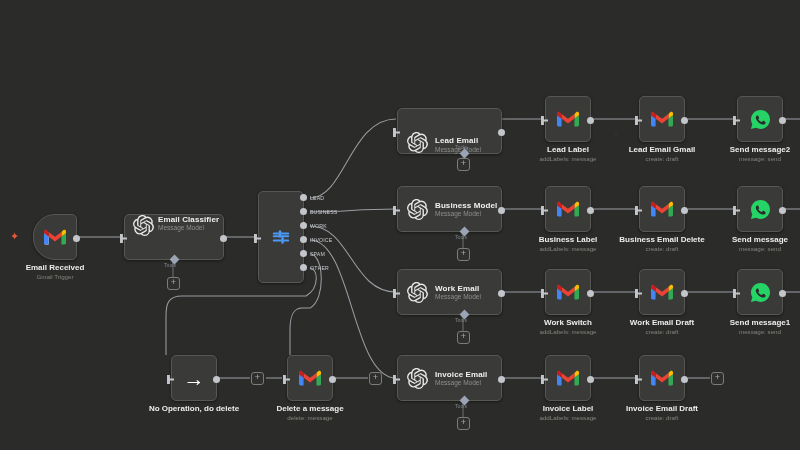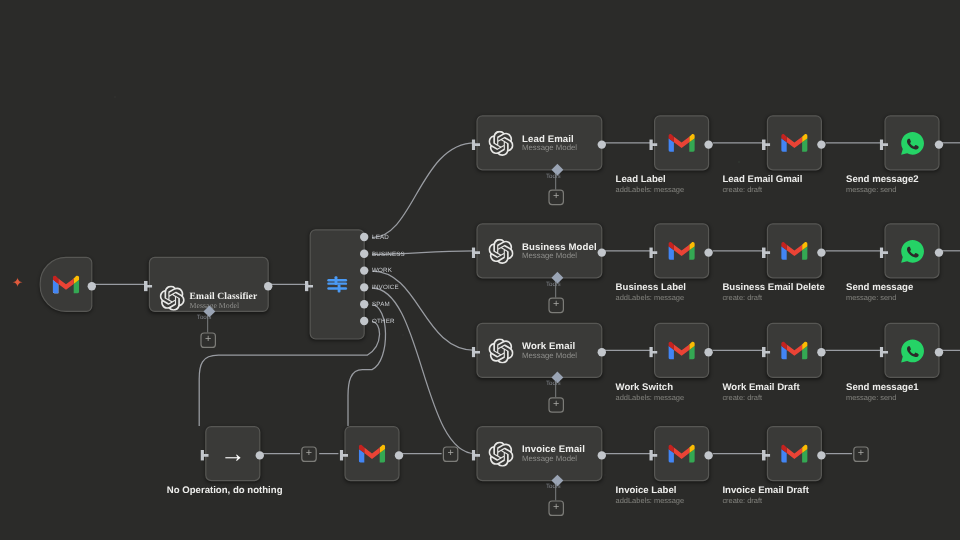--- a/index.html
+++ b/index.html
@@ -43,31 +43,30 @@
     width:44px; height:46px;
     border-radius:22px 5px 5px 22px;
     display:flex; align-items:center; justify-content:center;
   }
   .node.switchnode {
     width:46px; height:92px;
     display:flex; align-items:center; justify-content:center;
   }
   .node.classifier {
     width:100px; height:46px;
-    display:flex; align-items:flex-end; gap:4px; padding-left:8px;
+    display:flex; align-items:flex-start; gap:4px; padding-left:8px;
     background:#3a3a38;
-    font-family:Liberation Serif, serif;
   }
 
   .ntitle { font-size:8px; font-weight:bold; color:#f0f0ee; line-height:1.15; letter-spacing:.1px; white-space:nowrap; }
   .nsub   { font-size:6.5px; color:#8e8e8b; line-height:1.15; white-space:nowrap; }
   .ntxt   { display:flex; flex-direction:column; justify-content:center; }
 
   
-  .caption { position:absolute; pointer-events:none; }
+  .caption { position:absolute; text-align:center; pointer-events:none; }
   .cap-t { font-size:8px; font-weight:bold; color:#ededeb; white-space:nowrap; line-height:1.25; }
   .cap-s { font-size:6.2px; color:#84847f; white-space:nowrap; line-height:1.3; }
 
   
   .port { position:absolute; width:7px; height:7px; border-radius:50%; background:#c2c6cb; }
   .inport {
     position:absolute; width:7px; height:9px; background:#c2c6cb;
     clip-path:polygon(0 0,0 100%,42% 100%,42% 62%,100% 62%,100% 38%,42% 38%,42% 0);
   }
   .outlabel { position:absolute; font-size:5.2px; color:#c9ccd0; white-space:nowrap; letter-spacing:.15px; }
@@ -155,20 +154,24 @@
       <svg viewBox="0 0 48 36" width="22" height="17">
         <path fill="#fff" d="M3 33h7V16L0 8.5V30a3 3 0 0 0 3 3z"></path>
         <path fill="#4285F4" d="M3 33h7V16L0 8.5V30a3 3 0 0 0 3 3z"></path>
         <path fill="#34A853" d="M38 33h7a3 3 0 0 0 3-3V8.5L38 16v17z"></path>
         <path fill="#FBBC04" d="M38 6v10l10-7.5V4.5C48 1.6 44.7 0 42.4 1.7L38 6z"></path>
         <path fill="#EA4335" d="M10 16V6l14 10.5L38 6v10L24 26.5 10 16z"></path>
         <path fill="#C5221F" d="M0 4.5v4L10 16V6L5.6 1.7C3.3 0 0 1.6 0 4.5z"></path>
       </svg>
     </div>
     <div class="port" style="right:-4px; top:20px;"></div>
+  </div>
+  <div class="caption" style="left:0px; top:263px; width:110px;">
+    <div class="cap-t">Email Received</div>
+    <div class="cap-s">Gmail Trigger</div>
   </div>
 
   <div class="node classifier" style="left:124px; top:214px;">
     <div class="inport" style="left:-5px; top:19px;"></div>
     <svg class="oai" viewBox="0 0 24 24">
       <path fill="#e8e8e6" d="M22.28 9.82a5.98 5.98 0 0 0-.52-4.91 6.05 6.05 0 0 0-6.51-2.9A6 6 0 0 0 4.98 4.18a5.98 5.98 0 0 0-4 2.9 6.05 6.05 0 0 0 .74 7.1 5.98 5.98 0 0 0 .51 4.9 6.05 6.05 0 0 0 6.52 2.9A5.98 5.98 0 0 0 13.26 24a6.05 6.05 0 0 0 5.77-4.19 5.98 5.98 0 0 0 4-2.9 6.05 6.05 0 0 0-.75-7.1zM13.26 22.43a4.48 4.48 0 0 1-2.88-1.04l.14-.08 4.78-2.76a.79.79 0 0 0 .39-.68v-6.74l2.02 1.17a.07.07 0 0 1 .04.05v5.58a4.5 4.5 0 0 1-4.49 4.5zM3.6 18.3a4.47 4.47 0 0 1-.54-3.01l.14.09 4.78 2.76a.77.77 0 0 0 .78 0l5.84-3.37v2.33a.08.08 0 0 1-.03.06L9.74 19.95a4.5 4.5 0 0 1-6.14-1.64zM2.34 7.9a4.48 4.48 0 0 1 2.34-1.97V11.6a.77.77 0 0 0 .39.68l5.81 3.35-2.02 1.17a.07.07 0 0 1-.07 0l-4.83-2.79A4.5 4.5 0 0 1 2.34 7.9zm16.6 3.86L13.1 8.38l2.02-1.16a.07.07 0 0 1 .07 0l4.83 2.79a4.49 4.49 0 0 1-.68 8.1v-5.67a.79.79 0 0 0-.4-.68zm2.01-3.02l-.14-.09-4.77-2.78a.78.78 0 0 0-.79 0L9.42 9.24V6.9a.07.07 0 0 1 .03-.06l4.83-2.79a4.49 4.49 0 0 1 6.67 4.65zM8.32 12.87L6.3 11.7a.07.07 0 0 1-.04-.05V6.07a4.49 4.49 0 0 1 7.37-3.45l-.14.08L8.71 5.46a.79.79 0 0 0-.39.68v6.73zm1.1-2.36L12.02 9l2.6 1.5v3l-2.6 1.5-2.6-1.5v-3z"></path>
     </svg>
     <div class="ntxt">
       <div class="ntitle">Email Classifier</div>
       <div class="nsub">Message Model</div>
@@ -202,21 +205,21 @@
   <div class="outlabel" style="left:310px; top:223px;">WORK</div>
   <div class="port" style="left:300px; top:236px;"></div>
   <div class="outlabel" style="left:310px; top:237px;">INVOICE</div>
   <div class="port" style="left:300px; top:250px;"></div>
   <div class="outlabel" style="left:310px; top:251px;">SPAM</div>
   <div class="port" style="left:300px; top:264px;"></div>
   <div class="outlabel" style="left:310px; top:265px;">OTHER</div>
 
 
   <div id="rows">
-      <div class="node wide" style="left:397px; top:96px;">
+      <div class="node wide" style="left:397px; top:108px;align-items:flex-end;">
         <div class="inport" style="left:-5px; top:19px;"></div>
         <svg class="oai" viewBox="0 0 24 24">
           <path fill="#e8e8e6" d="M22.28 9.82a5.98 5.98 0 0 0-.52-4.91 6.05 6.05 0 0 0-6.51-2.9A6 6 0 0 0 4.98 4.18a5.98 5.98 0 0 0-4 2.9 6.05 6.05 0 0 0 .74 7.1 5.98 5.98 0 0 0 .51 4.9 6.05 6.05 0 0 0 6.52 2.9A5.98 5.98 0 0 0 13.26 24a6.05 6.05 0 0 0 5.77-4.19 5.98 5.98 0 0 0 4-2.9 6.05 6.05 0 0 0-.75-7.1zM13.26 22.43a4.48 4.48 0 0 1-2.88-1.04l.14-.08 4.78-2.76a.79.79 0 0 0 .39-.68v-6.74l2.02 1.17a.07.07 0 0 1 .04.05v5.58a4.5 4.5 0 0 1-4.49 4.5zM3.6 18.3a4.47 4.47 0 0 1-.54-3.01l.14.09 4.78 2.76a.77.77 0 0 0 .78 0l5.84-3.37v2.33a.08.08 0 0 1-.03.06L9.74 19.95a4.5 4.5 0 0 1-6.14-1.64zM2.34 7.9a4.48 4.48 0 0 1 2.34-1.97V11.6a.77.77 0 0 0 .39.68l5.81 3.35-2.02 1.17a.07.07 0 0 1-.07 0l-4.83-2.79A4.5 4.5 0 0 1 2.34 7.9zm16.6 3.86L13.1 8.38l2.02-1.16a.07.07 0 0 1 .07 0l4.83 2.79a4.49 4.49 0 0 1-.68 8.1v-5.67a.79.79 0 0 0-.4-.68zm2.01-3.02l-.14-.09-4.77-2.78a.78.78 0 0 0-.79 0L9.42 9.24V6.9a.07.07 0 0 1 .03-.06l4.83-2.79a4.49 4.49 0 0 1 6.67 4.65zM8.32 12.87L6.3 11.7a.07.07 0 0 1-.04-.05V6.07a4.49 4.49 0 0 1 7.37-3.45l-.14.08L8.71 5.46a.79.79 0 0 0-.39.68v6.73zm1.1-2.36L12.02 9l2.6 1.5v3l-2.6 1.5-2.6-1.5v-3z"></path>
         </svg>
         <div class="ntxt">
           <div class="ntitle">Lead Email</div>
           <div class="nsub">Message Model</div>
         </div>
         <div class="port" style="right:-4px; top:20px;"></div>
         <div class="diamond" style="left:63px; bottom:-4px;"></div>
@@ -436,33 +439,37 @@
 
   <div class="node sq" style="left:171px; top:355px;">
     <div class="inport" style="left:-5px; top:19px;"></div>
     <div class="arrowicon">→</div>
     <div class="port" style="right:-4px; top:20px;"></div>
   </div>
   <div class="plusbox" style="left:251px; top:372px;">
       <span>+</span>
     </div>
   <div class="caption" style="left:139px; top:404px; width:110px;">
-    <div class="cap-t">No Operation, do nothing</div>
+    <div class="cap-t">No Operation, do delete</div>
   </div>
 
   <div class="node sq" style="left:287px; top:355px;">
     <div class="inport" style="left:-5px; top:19px;"></div>
     <div class="gmail">
       <svg viewBox="0 0 48 36" width="22" height="17">
         <path fill="#4285F4" d="M3 33h7V16L0 8.5V30a3 3 0 0 0 3 3z"></path>
         <path fill="#34A853" d="M38 33h7a3 3 0 0 0 3-3V8.5L38 16v17z"></path>
         <path fill="#FBBC04" d="M38 6v10l10-7.5V4.5C48 1.6 44.7 0 42.4 1.7L38 6z"></path>
         <path fill="#EA4335" d="M10 16V6l14 10.5L38 6v10L24 26.5 10 16z"></path>
         <path fill="#C5221F" d="M0 4.5v4L10 16V6L5.6 1.7C3.3 0 0 1.6 0 4.5z"></path>
       </svg>
     </div>
     <div class="port" style="right:-4px; top:20px;"></div>
   </div>
   <div class="plusbox" style="left:369px; top:372px;">
       <span>+</span>
     </div>
+  <div class="caption" style="left:255px; top:404px; width:110px;">
+    <div class="cap-t">Delete a message</div>
+    <div class="cap-s">delete: message</div>
+  </div>
 
 </div>
 
 </body></html>

